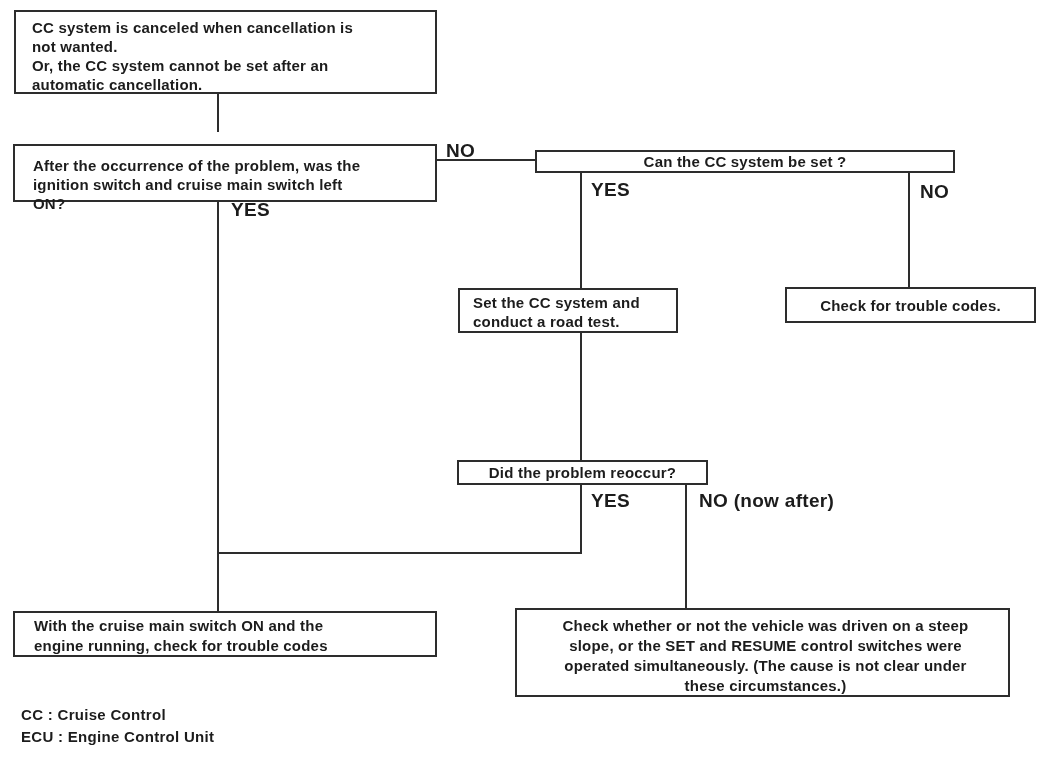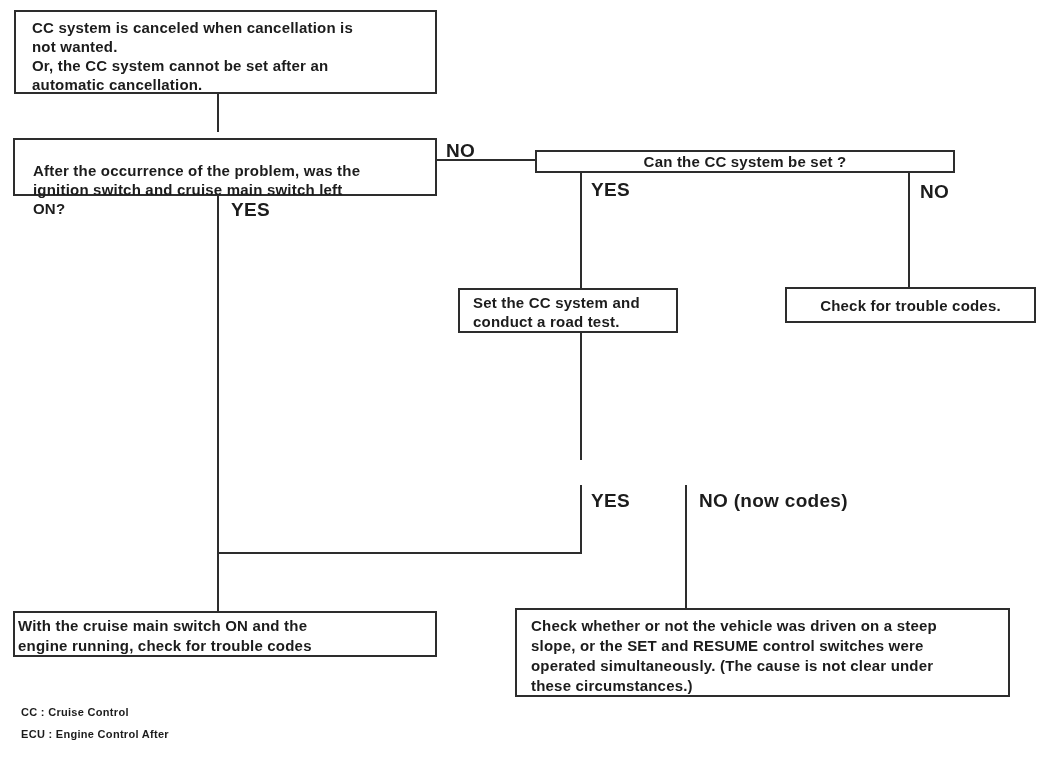--- a/index.html
+++ b/index.html
@@ -40,34 +40,34 @@
   }
   .edge-label {
     position: absolute;
     font-size: 19px;
     font-weight: bold;
     white-space: nowrap;
     letter-spacing: 0.3px;
   }
   .legend-line {
     position: absolute;
-    font-size: 11px;
+    font-size: 15px;
     font-weight: bold;
     letter-spacing: 0.3px;
   }
 
   
   #box-problem        { left: 14px;  top: 10px;  width: 423px; height: 84px; padding: 6px 8px 0 16px; }
-  #box-q-switch       { left: 13px;  top: 138px; width: 424px; height: 58px; padding: 21px 8px 0 18px; }
+  #box-q-switch       { left: 13px;  top: 144px; width: 424px; height: 58px; padding: 10px 8px 0 18px; }
   #box-q-can-set      { left: 535px; top: 150px; width: 420px; height: 23px; }
   #box-road-test      { left: 458px; top: 288px; width: 220px; height: 45px; padding: 3px 4px 0 13px; }
   #box-check-codes    { left: 785px; top: 287px; width: 251px; height: 36px; }
   #box-reoccur        { left: 457px; top: 460px; width: 251px; height: 25px; }
-  #box-engine-running { left: 13px;  top: 611px; width: 424px; height: 46px; padding: 3px 8px 0 3px; line-height: 20px; }
-  #box-steep-slope    { left: 515px; top: 608px; width: 495px; height: 89px; padding: 6px 8px 0 14px; line-height: 20px; }
+  #box-engine-running { left: 13px;  top: 611px; width: 424px; height: 46px; padding: 3px 8px 0 19px; line-height: 20px; }
+  #box-steep-slope    { left: 515px; top: 608px; width: 495px; height: 89px; padding: 6px 8px 0 14px; line-height: 20px; text-align: center; }
 
   
   #line-problem-down   { left: 217px; top: 94px;  width: 2px;   height: 38px; }
   #line-no1-right      { left: 437px; top: 159px; width: 98px;  height: 2px; }
   #line-yes2-down      { left: 217px; top: 190px; width: 2px;   height: 421px; }
   #line-yes3-down      { left: 580px; top: 173px; width: 2px;   height: 115px; }
   #line-no3-down       { left: 908px; top: 173px; width: 2px;   height: 114px; }
   #line-roadtest-down  { left: 580px; top: 333px; width: 2px;   height: 127px; }
   #line-yes6-down      { left: 580px; top: 485px; width: 2px;   height: 69px; }
   #line-merge-left     { left: 217px; top: 552px; width: 365px; height: 2px; }
@@ -108,38 +108,39 @@
 ignition switch and cruise main switch left
 ON?</div>
 
   <div class="node centered" id="box-q-can-set">Can the CC system be set ?</div>
 
   <div class="node" id="box-road-test">Set the CC system and
 conduct a road test.</div>
 
   <div class="node centered" id="box-check-codes">Check for trouble codes.</div>
 
+  <div class="node centered" id="box-reoccur">Did the problem reoccur?</div>
 
   <div class="node" id="box-engine-running">With the cruise main switch ON and the
 engine running, check for trouble codes</div>
 
   <div class="node" id="box-steep-slope">Check whether or not the vehicle was driven on a steep
 slope, or the SET and RESUME control switches were
 operated simultaneously. (The cause is not clear under
 these circumstances.)</div>
 
   <div class="edge-label" id="label-no1">NO</div>
 
   <div class="edge-label" id="label-yes2">YES</div>
 
   <div class="edge-label" id="label-yes3">YES</div>
 
   <div class="edge-label" id="label-no3">NO</div>
 
   <div class="edge-label" id="label-yes6">YES</div>
 
-  <div class="edge-label" id="label-no6">NO (now codes)</div>
+  <div class="edge-label" id="label-no6">NO (now after)</div>
 
   <div class="legend-line" id="legend-cc">CC : Cruise Control</div>
 
-  <div class="legend-line" id="legend-ecu">ECU : Engine Control After</div>
+  <div class="legend-line" id="legend-ecu">ECU : Engine Control Unit</div>
 
 </div>
 
 </body></html>

